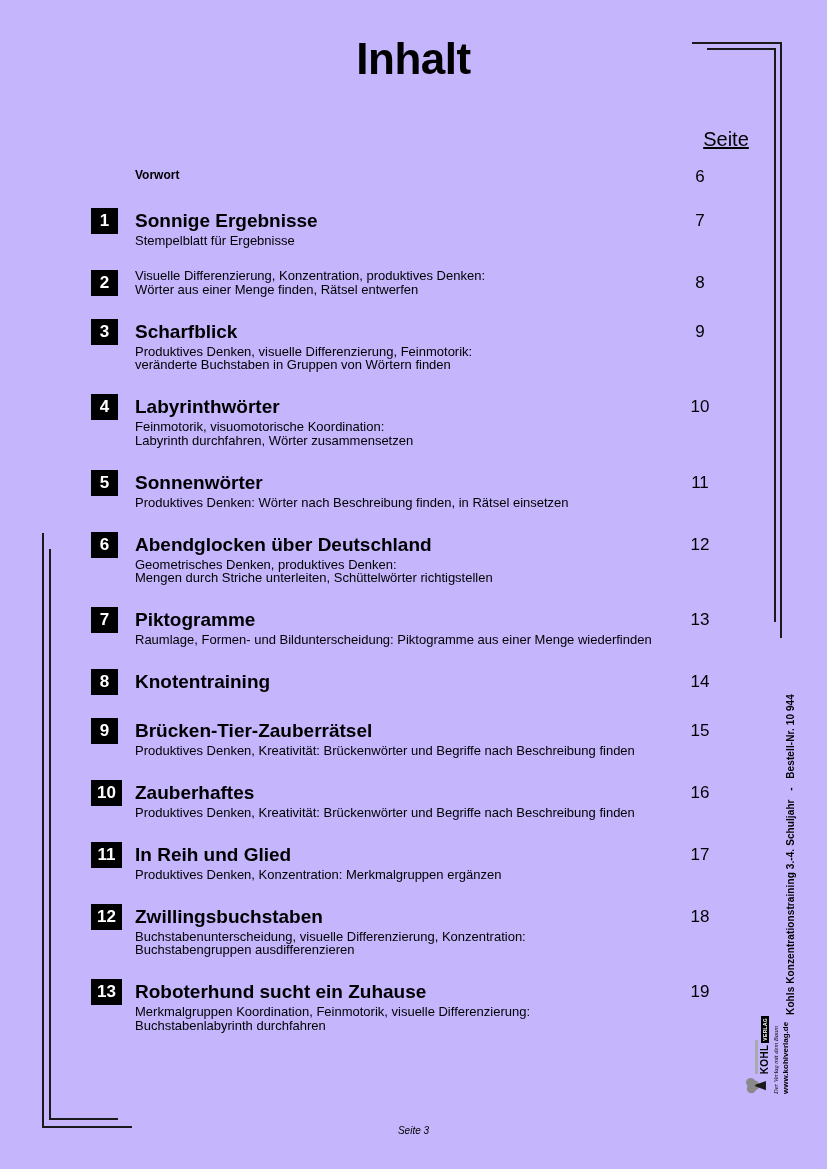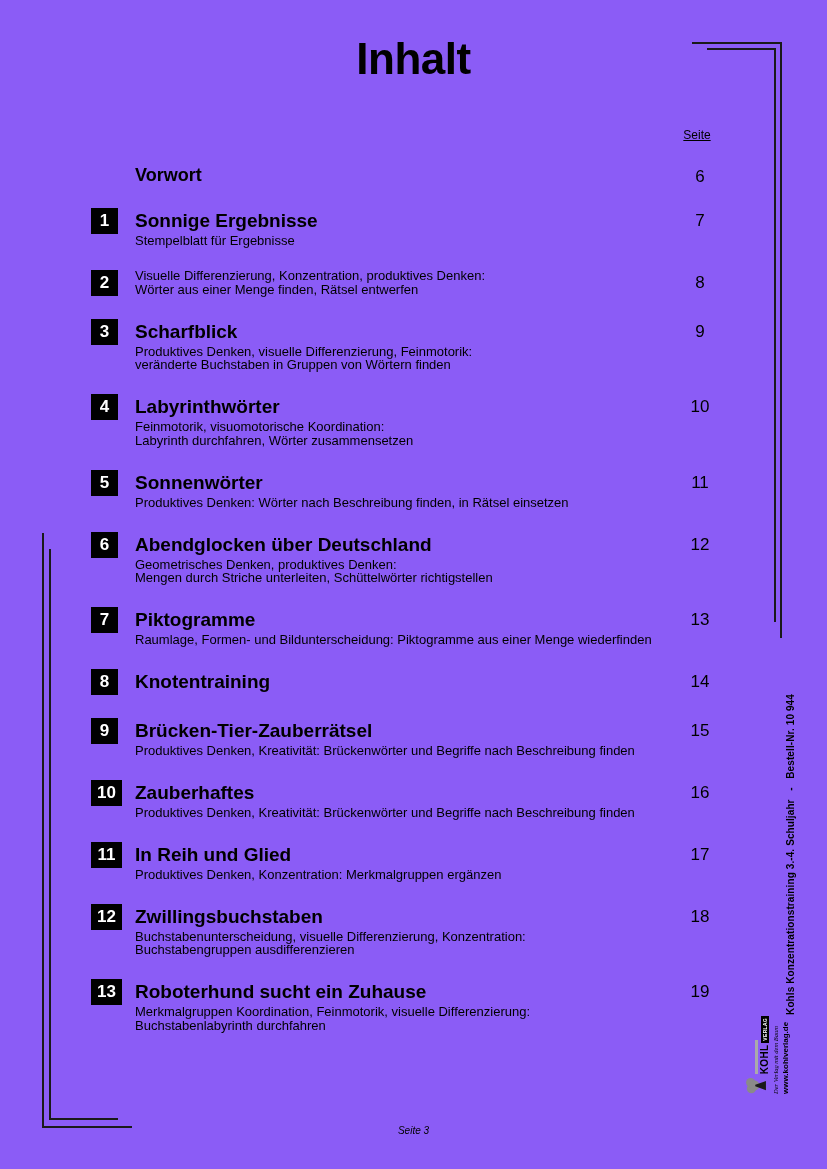--- a/index.html
+++ b/index.html
@@ -1,48 +1,48 @@
 <!DOCTYPE html>
 <html><head>
 <meta charset="utf-8">
 <style>
   * { margin:0; padding:0; box-sizing:border-box; }
   html,body { background:#e8e8e8; }
   .page {
     position:relative;
     width:827px; height:1169px;
-    background:#8b5cf6;
+    background:#c4b5fd;
     overflow:hidden;
     font-family:"Liberation Sans", sans-serif;
     color:#000;
     margin:0 auto;
   }
   .main-title {
     position:absolute; left:0; top:37px; width:100%;
     text-align:center;
     font-size:44px; font-weight:bold; line-height:44px;
     letter-spacing:-0.5px;
   }
   
   .corner { position:absolute; }
   .tr-outer { left:692px; top:42px;  width:90px; height:596px; border-top:2px solid #1a1a1a; border-right:2px solid #1a1a1a; }
   .tr-inner { left:707px; top:48px;  width:69px; height:574px; border-top:2px solid #1a1a1a; border-right:2px solid #1a1a1a; }
   .bl-outer { left:42px;  top:533px; width:90px; height:595px; border-left:2px solid #1a1a1a; border-bottom:2px solid #1a1a1a; }
   .bl-inner { left:49px;  top:549px; width:69px; height:571px; border-left:2px solid #1a1a1a; border-bottom:2px solid #1a1a1a; }
 
   .seite-header {
-    position:absolute; left:666px; top:128px; width:62px;
-    text-align:center; font-size:12px;
+    position:absolute; left:695px; top:128px; width:62px;
+    text-align:center; font-size:20px;
   }
   .seite-header span { text-decoration:underline; }
 
   .toc { position:absolute; left:91px; top:165px; width:640px; }
 
   .vorwort-row { position:relative; padding-left:44px; height:20px; margin-bottom:22px; }
-  .vorwort-label { font-size:18px; font-weight:bold; line-height:20px; }
+  .vorwort-label { font-size:12px; font-weight:bold; line-height:20px; }
 
   .entry { position:relative; padding-left:44px; margin-bottom:21.5px; }
   .numbox {
     position:absolute; left:0; top:1px;
     width:27px; height:26px;
     background:#000; color:#fff;
     font-size:17px; font-weight:bold;
     display:flex; align-items:center; justify-content:center;
   }
   .numbox.wide { width:31px; }

